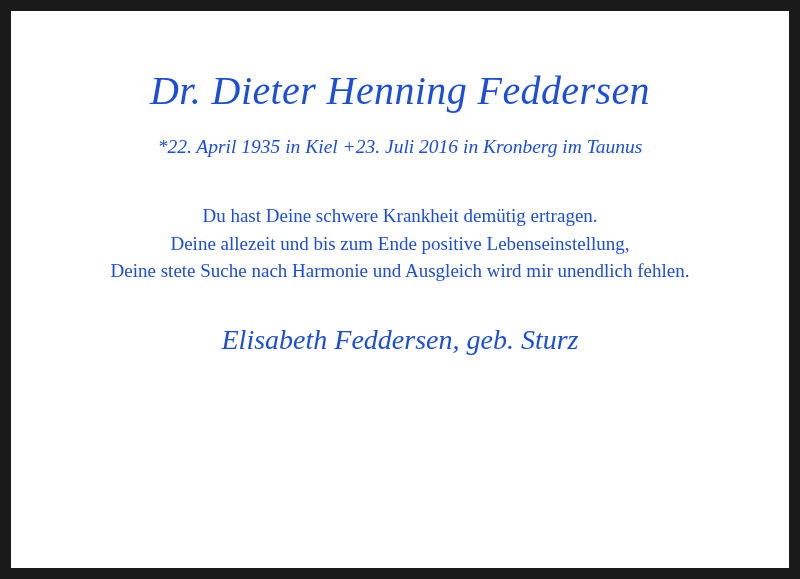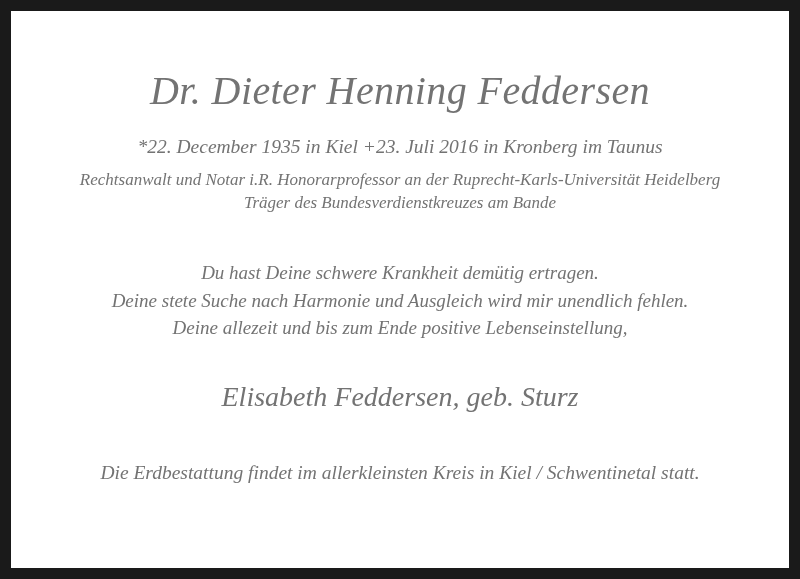--- a/index.html
+++ b/index.html
@@ -23,21 +23,21 @@
     display: flex;
     flex-direction: column;
     align-items: center;
   }
   .inner {
     box-sizing: border-box;
     width: 100%;
     height: 100%;
     padding: 58px 40px 0 40px;
     text-align: center;
-    color: #737373;
+    color: #1d4ed8;
   }
   .name {
     font-family: "Liberation Serif", serif;
     font-style: italic;
     font-size: 40px;
     line-height: 1.1;
     letter-spacing: 0.4px;
     white-space: nowrap;
   }
   .dates {
@@ -51,21 +51,20 @@
     margin-top: 11px;
     font-style: italic;
     font-size: 17px;
     line-height: 1.35;
   }
   .titles div {
     white-space: nowrap;
   }
   .verse {
     margin-top: 44px;
-    font-style: italic;
     font-size: 19px;
     line-height: 1.45;
   }
   .verse div {
     white-space: nowrap;
   }
   .signature {
     margin-top: 38px;
     font-style: italic;
     font-size: 28px;
@@ -89,32 +88,27 @@
   }
 </style>
 </head>
 <body>
 
 <div class="obituary">
   <div class="inner">
 
     <div class="name">Dr. Dieter Henning Feddersen</div>
 
-    <div class="dates">*22. December 1935 in Kiel  +23. Juli 2016 in Kronberg im Taunus</div>
+    <div class="dates">*22. April 1935 in Kiel  +23. Juli 2016 in Kronberg im Taunus</div>
 
-    <div class="titles">
-      <div>Rechtsanwalt und Notar i.R. Honorarprofessor an der Ruprecht-Karls-Universität Heidelberg</div>
-      <div>Träger des Bundesverdienstkreuzes am Bande</div>
-    </div>
 
     <div class="verse">
       <div>Du hast Deine schwere Krankheit demütig ertragen.</div>
+      <div>Deine allezeit und bis zum Ende positive Lebenseinstellung,</div>
       <div>Deine stete Suche nach Harmonie und Ausgleich wird mir unendlich fehlen.</div>
-      <div>Deine allezeit und bis zum Ende positive Lebenseinstellung,</div>
     </div>
 
     <div class="signature">Elisabeth Feddersen, geb. Sturz</div>
 
 
-    <div class="closing">Die Erdbestattung findet im allerkleinsten Kreis in Kiel / Schwentinetal statt.</div>
 
   </div>
 </div>
 
 </body></html>

